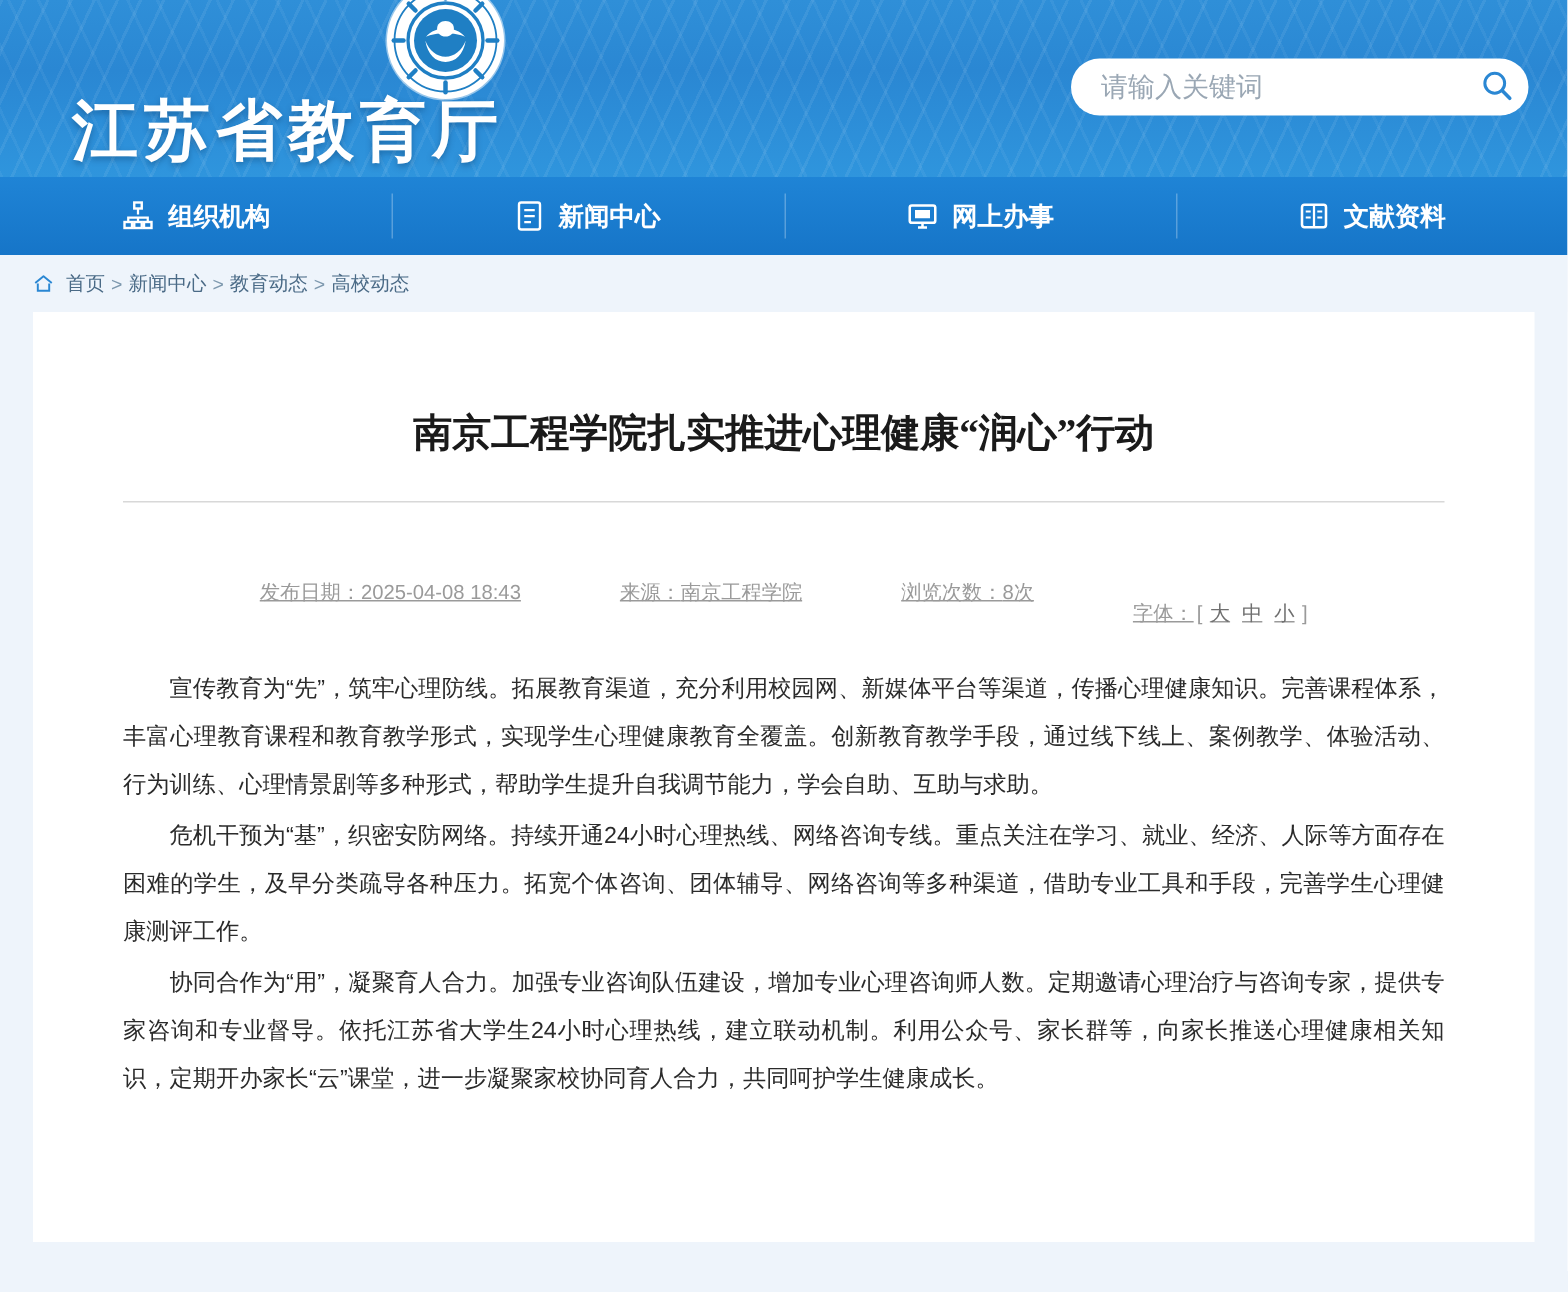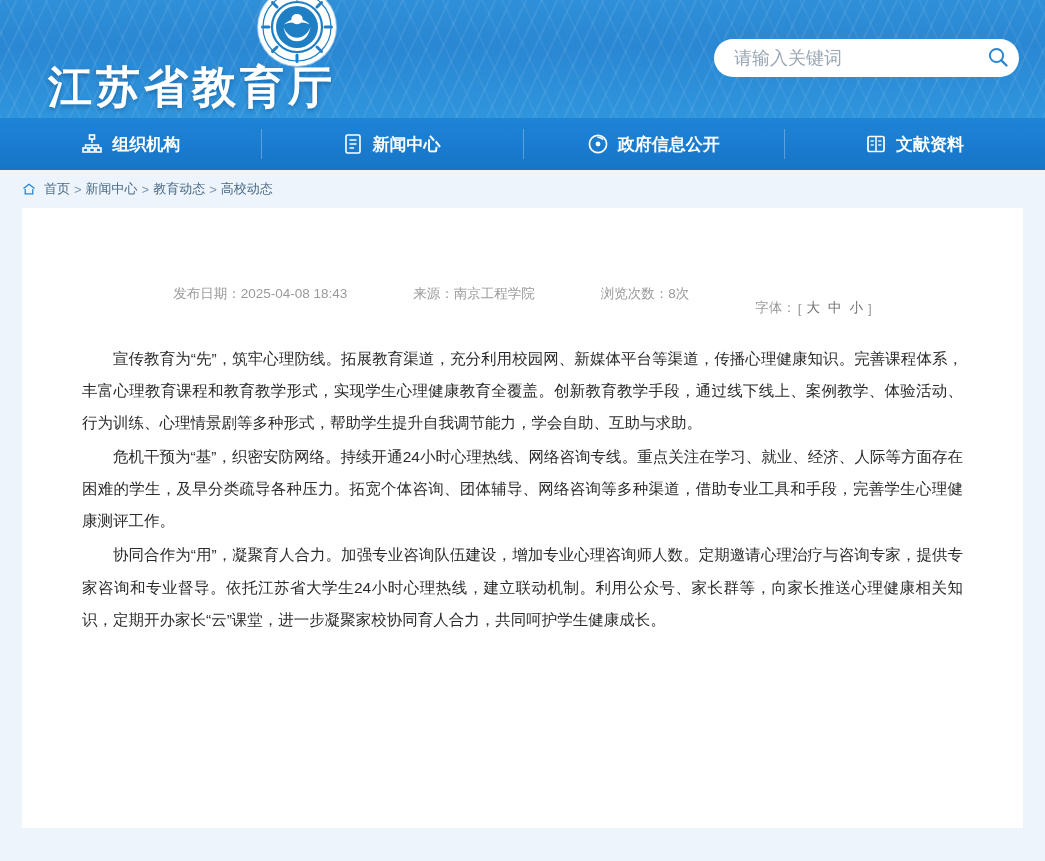--- a/index.html
+++ b/index.html
@@ -155,20 +155,21 @@
     font-family: "Liberation Serif", serif;
   }
   .meta {
     display: flex;
     justify-content: center;
     align-items: center;
     gap: 66px;
     font-size: 13.5px;
     color: #9a9a9a;
     padding: 19px 0 26px;
+    text-decoration: underline;
   }
   .meta .fs-group { display: flex; align-items: center; gap: 2px; margin-top: 28px; }
   .meta .fs-group .fs {
     cursor: pointer;
     padding: 0 3px;
     color: #6f6f6f;
   }
   .meta .fs-group .bracket { color: #9a9a9a; }
 
   .body-text {
@@ -247,31 +248,32 @@
       <svg width="20" height="22" viewBox="0 0 20 22" aria-hidden="true">
         <rect x="3" y="2" width="14" height="18" rx="1.5" fill="none" stroke="#ffffff" stroke-width="1.6"></rect>
         <line x1="6.5" y1="7" x2="13.5" y2="7" stroke="#ffffff" stroke-width="1.5"></line>
         <line x1="6.5" y1="11" x2="13.5" y2="11" stroke="#ffffff" stroke-width="1.5"></line>
         <line x1="6.5" y1="15" x2="11" y2="15" stroke="#ffffff" stroke-width="1.5"></line>
       </svg>
     </span>
     <span>新闻中心</span>
   </div>
 
+
   <div class="nav-item">
     <span class="ico">
       <svg width="22" height="22" viewBox="0 0 22 22" aria-hidden="true">
-        <circle cx="11" cy="11" r="8.6" fill="none" stroke="#ffffff" stroke-width="1.7"></circle>
-        <circle cx="11" cy="11" r="2.4" fill="#ffffff"></circle>
-        <path d="M11 4.2a6.8 6.8 0 0 1 4.8 2" fill="none" stroke="#ffffff" stroke-width="1.5" stroke-linecap="round"></path>
+        <rect x="2.5" y="4" width="17" height="11.5" rx="1.4" fill="none" stroke="#ffffff" stroke-width="1.7"></rect>
+        <rect x="6" y="7" width="10" height="5.5" fill="#ffffff"></rect>
+        <line x1="8" y1="18.6" x2="14" y2="18.6" stroke="#ffffff" stroke-width="1.7"></line>
+        <line x1="11" y1="15.5" x2="11" y2="18.6" stroke="#ffffff" stroke-width="1.7"></line>
       </svg>
     </span>
-    <span>政府信息公开</span>
-  </div>
-
+    <span>网上办事</span>
+  </div>
 
 
   <div class="nav-item">
     <span class="ico">
       <svg width="22" height="22" viewBox="0 0 22 22" aria-hidden="true">
         <rect x="3" y="3.5" width="16" height="15" rx="1.6" fill="none" stroke="#ffffff" stroke-width="1.7"></rect>
         <line x1="11" y1="3.5" x2="11" y2="18.5" stroke="#ffffff" stroke-width="1.5"></line>
         <line x1="5.5" y1="8" x2="8.8" y2="8" stroke="#ffffff" stroke-width="1.3"></line>
         <line x1="13.2" y1="8" x2="16.5" y2="8" stroke="#ffffff" stroke-width="1.3"></line>
         <line x1="5.5" y1="12" x2="8.8" y2="12" stroke="#ffffff" stroke-width="1.3"></line>
@@ -292,20 +294,21 @@
   <a>首页</a>
   <span class="sep">&gt;</span>
   <a>新闻中心</a>
   <span class="sep">&gt;</span>
   <a>教育动态</a>
   <span class="sep">&gt;</span>
   <a>高校动态</a>
 </div>
 
 <div class="card">
+  <h1 class="article-title">南京工程学院扎实推进心理健康“润心”行动</h1>
 
   <div class="meta">
     <span>
       <span>发布日期：</span><span>2025-04-08 18:43</span>
     </span>
     <span>
       <span>来源：</span><span>南京工程学院</span>
     </span>
     <span>
       <span>浏览次数：</span><span>8次</span>

